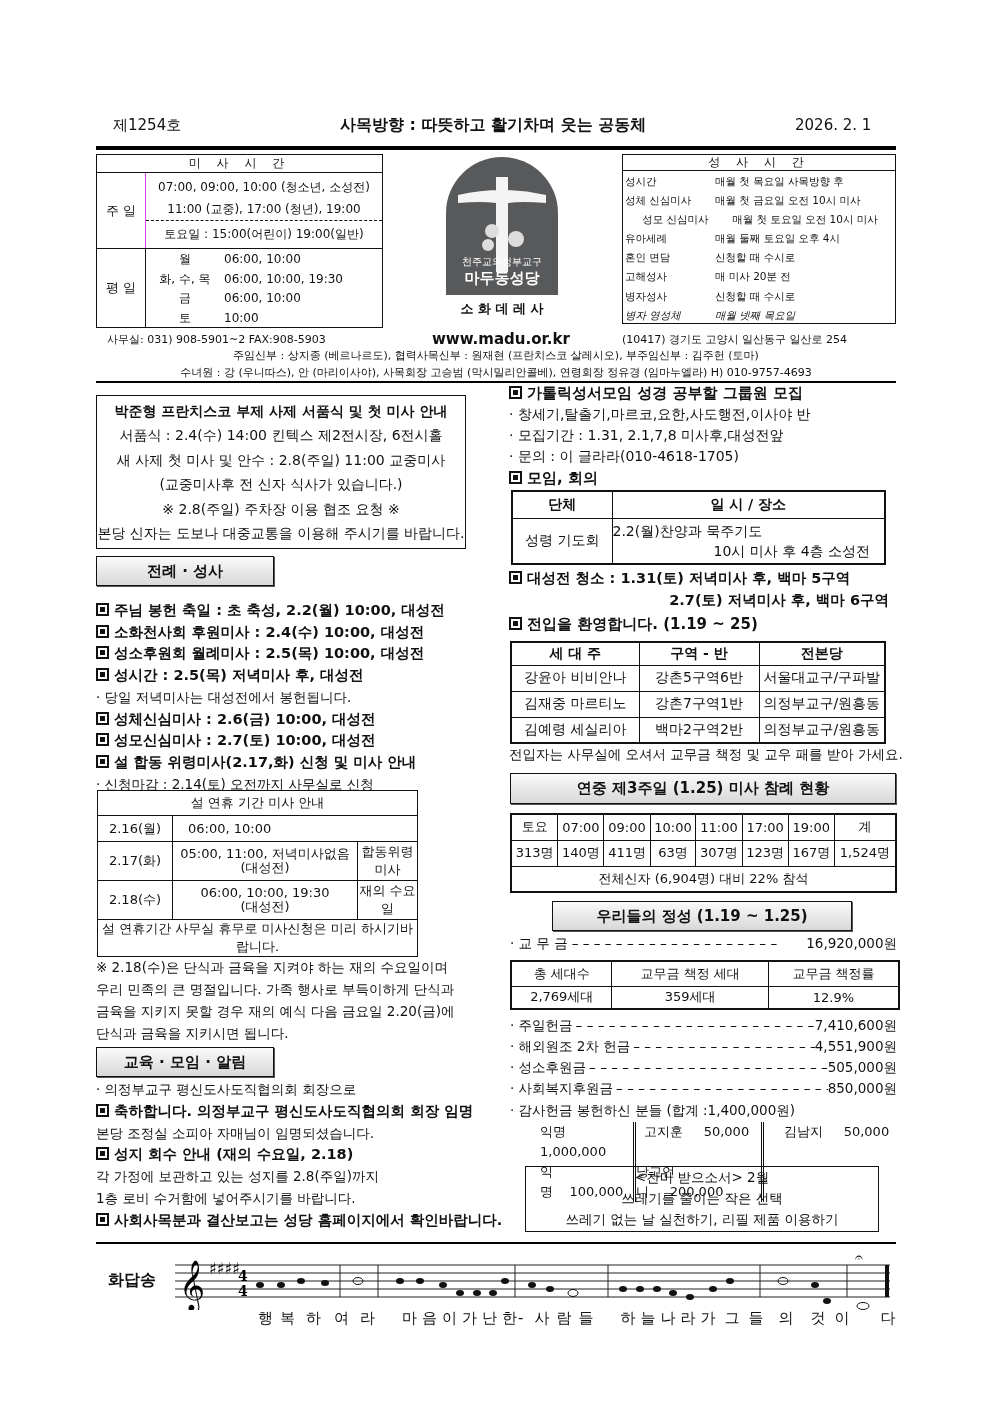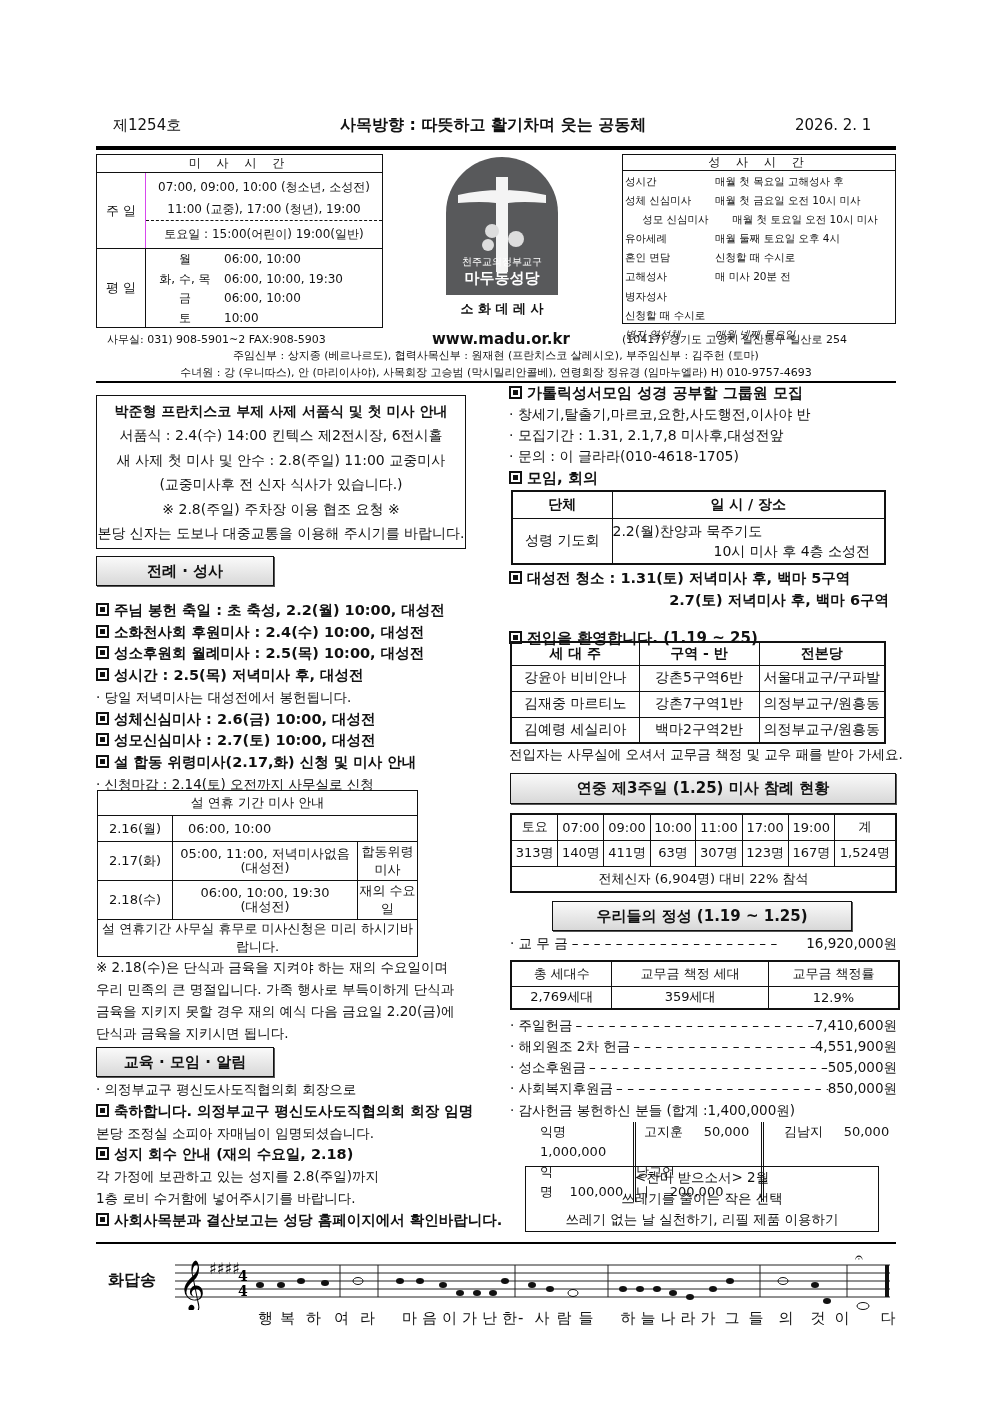--- a/index.html
+++ b/index.html
@@ -72,21 +72,21 @@
   <div class="abs" style="left:0;top:98px;width:112px;text-align:center;color:#fff;font-size:10px">천주교의정부교구</div>
   <div class="abs b" style="left:0;top:112px;width:112px;text-align:center;color:#fff;font-size:15px">마두동성당</div>
 </div>
 <div class="abs b" style="left:446px;top:300px;width:112px;text-align:center;font-size:13px">소 화 데 레 사</div>
 
 <div class="abs box" style="left:622px;top:154px;width:274px;height:170px">
   <div style="height:16px;border-bottom:1px solid #111;text-align:center;font-size:12px;line-height:15px;letter-spacing:6px">성 사 시 간</div>
   <div id="sacr-rows" style="font-size:10.5px;padding-top:1px">
       <div style="display: flex; line-height: 19.1px; padding-left: 2px;">
         <span style="width:90px">성시간</span>
-        <span>매월 첫 목요일 고해성사 후</span>
+        <span>매월 첫 목요일 사목방향 후</span>
       </div>
       <div style="display: flex; line-height: 19.1px; padding-left: 2px;">
         <span style="width:90px">성체 신심미사</span>
         <span>매월 첫 금요일 오전 10시 미사</span>
       </div>
       <div style="display: flex; line-height: 19.1px; padding-left: 2px; justify-content: center;">
         <span style="width:90px">성모 신심미사</span>
         <span>매월 첫 토요일 오전 10시 미사</span>
       </div>
       <div style="display: flex; line-height: 19.1px; padding-left: 2px;">
@@ -94,21 +94,21 @@
         <span>매월 둘째 토요일 오후 4시</span>
       </div>
       <div style="display: flex; line-height: 19.1px; padding-left: 2px;">
         <span style="width:90px">혼인 면담</span>
         <span>신청할 때 수시로</span>
       </div>
       <div style="display: flex; line-height: 19.1px; padding-left: 2px;">
         <span style="width:90px">고해성사</span>
         <span>매 미사 20분 전</span>
       </div>
-      <div style="display: flex; line-height: 19.1px; padding-left: 2px; flex-direction: column;">
+      <div style="display: flex; line-height: 19.1px; padding-left: 2px;">
         <span style="width:90px">병자성사</span>
         <span>신청할 때 수시로</span>
       </div>
       <div style="display: flex; line-height: 19.1px; padding-left: 2px; font-style: italic;">
         <span style="width:90px">병자 영성체</span>
         <span>매월 넷째 목요일</span>
       </div>
     </div>
 </div>
 
@@ -210,21 +210,21 @@
           <div>2.2(월)찬양과 묵주기도</div>
           <div style="text-align:right;padding-right:14px">10시 미사 후 4층 소성전</div>
         </td>
       </tr>
 </tbody>
   </table>
 
 <div class="abs b" style="left:509px;top:567px;width:390px">
   <div class="line" style="font-size:14.5px"><span class="sq"></span><span>대성전 청소 : 1.31(토) 저녁미사 후, 백마 5구역</span></div>
   <div class="line" style="font-size:14.5px;text-align:right;padding-right:10px">2.7(토) 저녁미사 후, 백마 6구역</div>
-  <div class="line" style="font-size:15px;margin-top:16px"><span class="sq"></span><span>전입을 환영합니다. (1.19 ~ 25)</span></div>
+  <div class="line" style="font-size:15px;margin-top:2px"><span class="sq"></span><span>전입을 환영합니다. (1.19 ~ 25)</span></div>
 </div>
 
 <table class="abs f14" style="left:510px;top:641px;width:376px;border:2px solid #111">
   <tbody>
       <tr style="height:23px">
         <th class="b" style="width:128px">세 대 주</th>
         <th class="b" style="width:120px">구역 - 반</th>
         <th class="b">전본당</th>
       </tr>
   <tr style="height:26px">

